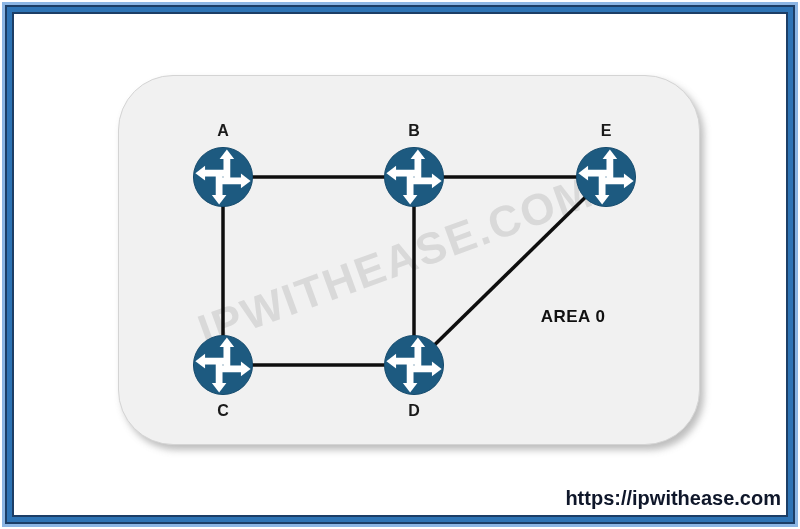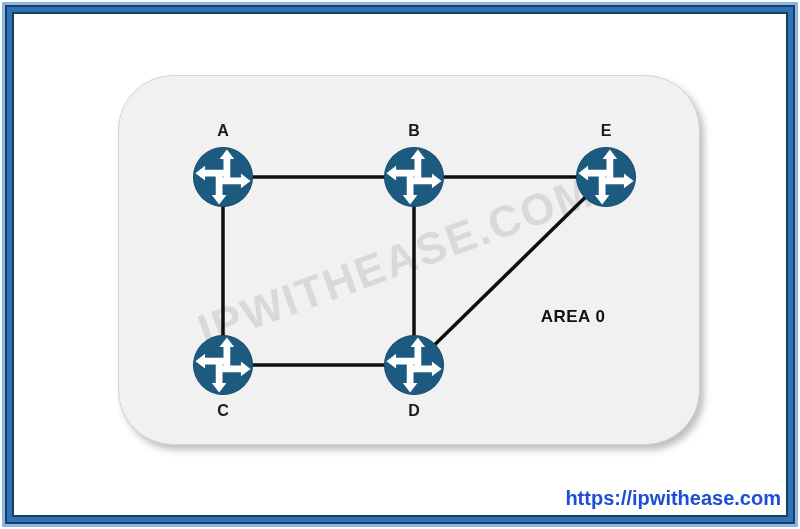--- a/index.html
+++ b/index.html
@@ -81,21 +81,21 @@
     line-height: 18px;
   }
   .node-label.top    { top: -24px; }
   .node-label.bottom { bottom: -24px; }
 
   .url {
     position: absolute;
     right: 5px; bottom: 5px;
     font-size: 20px;
     font-weight: bold;
-    color: #1d4ed8;
+    color: #0f172a;
   }
 </style>
 </head>
 <body>
 
 <div class="stage">
   <div class="frame-light">
     <div class="frame-navy1">
       <div class="frame-med">
         <div class="frame-navy2">

